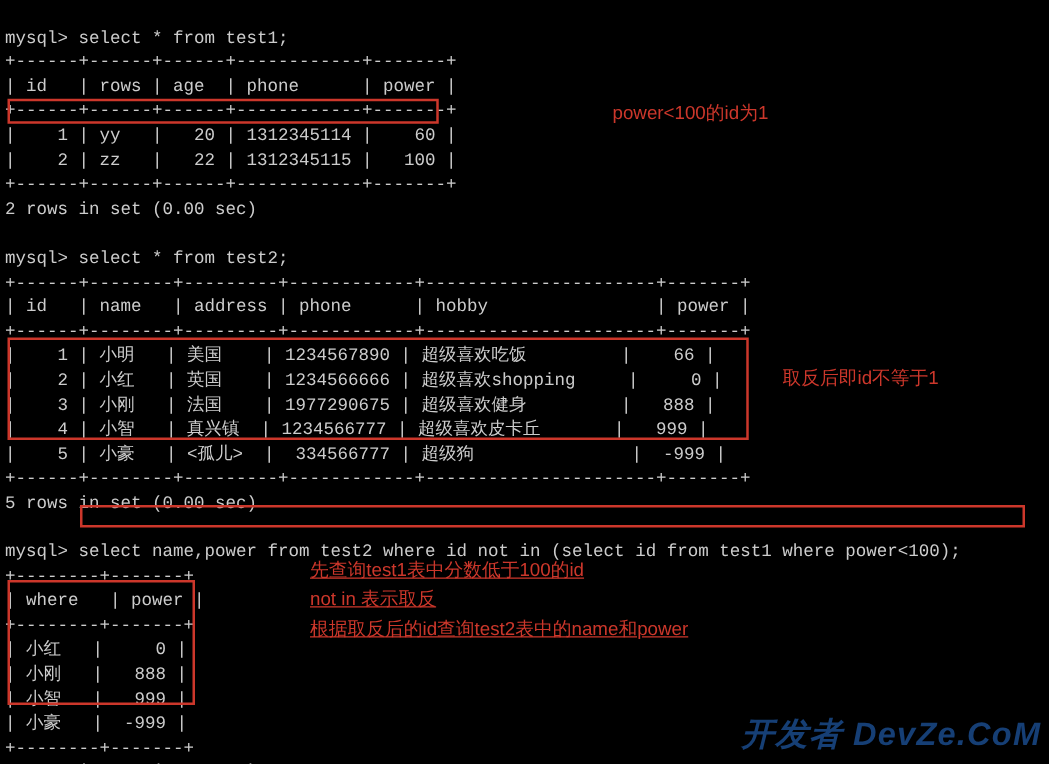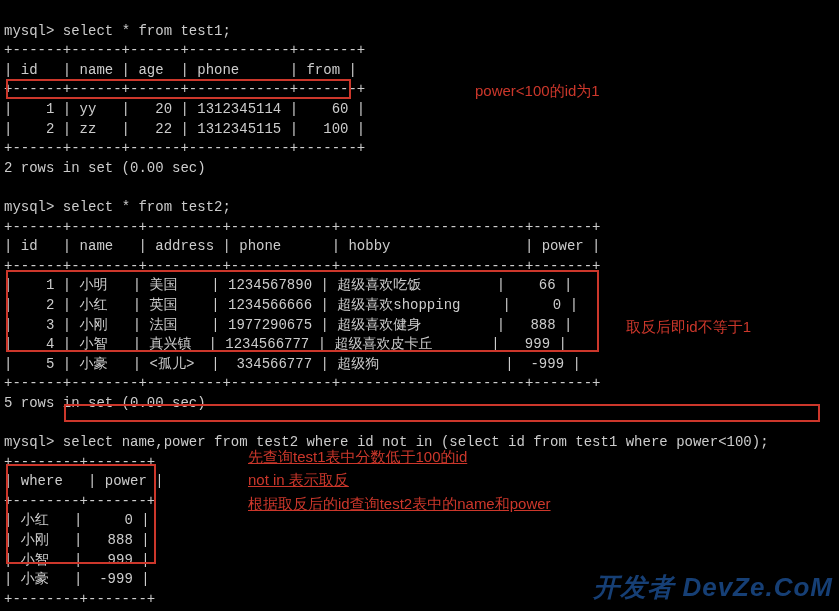--- a/index.html
+++ b/index.html
@@ -44,21 +44,21 @@
     opacity: 0.85;
     letter-spacing: 1px;
   }
 </style>
 </head>
 <body>
 
 <div class="terminal">
 <span><span>mysql&gt;</span> <span>select * from test1;</span></span>
 <span>+------+------+------+------------+-------+</span>
-<span>| id   | name | age  | phone      | from |</span>
+<span>| id   | rows | age  | phone      | power |</span>
 <span>+------+------+------+------------+-------+</span>
 <span>|    1 | yy   |   20 | 1312345114 |    60 |</span>
 <span>|    2 | zz   |   22 | 1312345115 |   100 |</span>
 <span>+------+------+------+------------+-------+</span>
 <span>2 rows in set (0.00 sec)</span>
 
 <span><span>mysql&gt;</span> <span>select * from test2;</span></span>
 <span>+------+--------+---------+------------+----------------------+-------+</span>
 <span>| id   | name   | address | phone      | hobby                | power |</span>
 <span>+------+--------+---------+------------+----------------------+-------+</span>
@@ -80,20 +80,20 @@
 <span>| 小豪   |  -999 |</span>
 <span>+--------+-------+</span>
 <span>4 rows in set (0.00 sec)</span>
 </div>
 
 <div class="redbox" style="left:6px; top:79px; width:345px; height:20px;"></div>
 <div class="redbox" style="left:6px; top:270px; width:593px; height:82px;"></div>
 <div class="redbox" style="left:64px; top:404px; width:756px; height:18px;"></div>
 <div class="redbox" style="left:6px; top:464px; width:150px; height:100px;"></div>
 
-<div class="annotation" style="left:475px; top:80px;">power&lt;100的id为1</div>
-<div class="annotation" style="left:626px; top:316px;">取反后即id不等于1</div>
+<div class="annotation" style="left:490px; top:80px;">power&lt;100的id为1</div>
+<div class="annotation" style="left:626px; top:292px;">取反后即id不等于1</div>
 <div class="annotation" style="left:248px; top:445px; line-height:1.55;text-decoration:underline;"><span>先查询test1表中分数低于100的id</span>
 <span>not in 表示取反</span>
 <span>根据取反后的id查询test2表中的name和power</span></div>
 
 <div class="watermark">开发者
 DevZe.CoM</div>
 
 </body></html>

